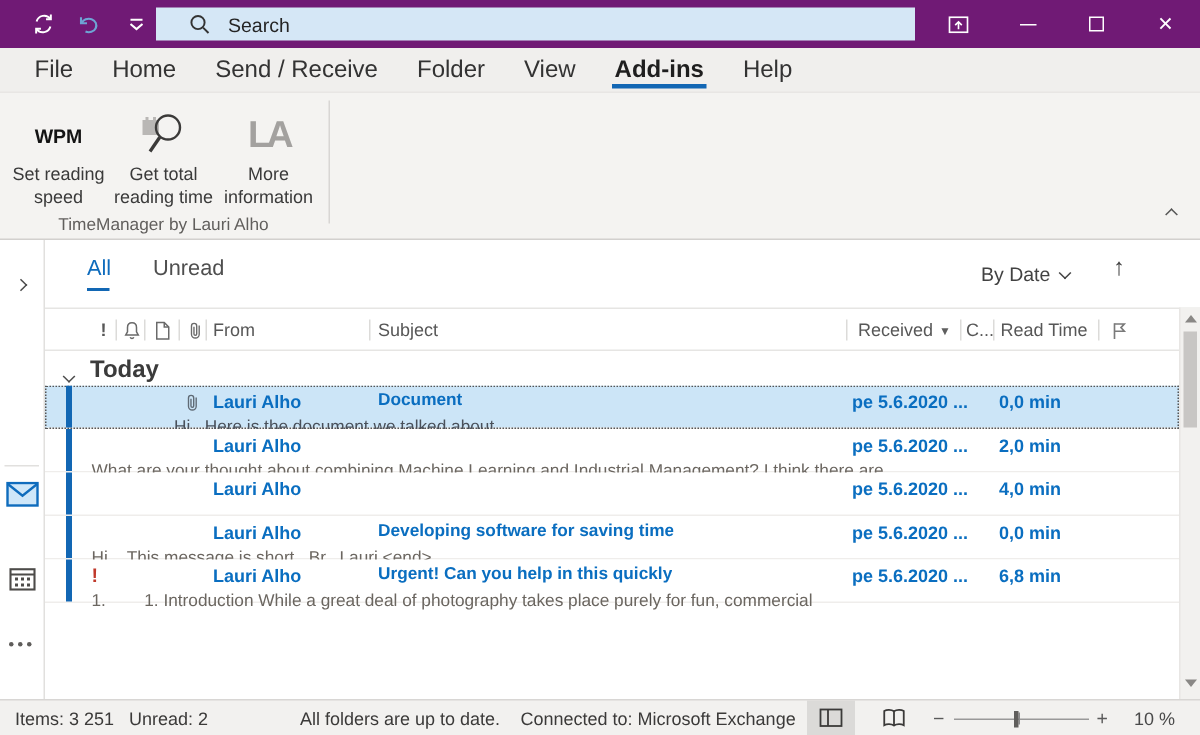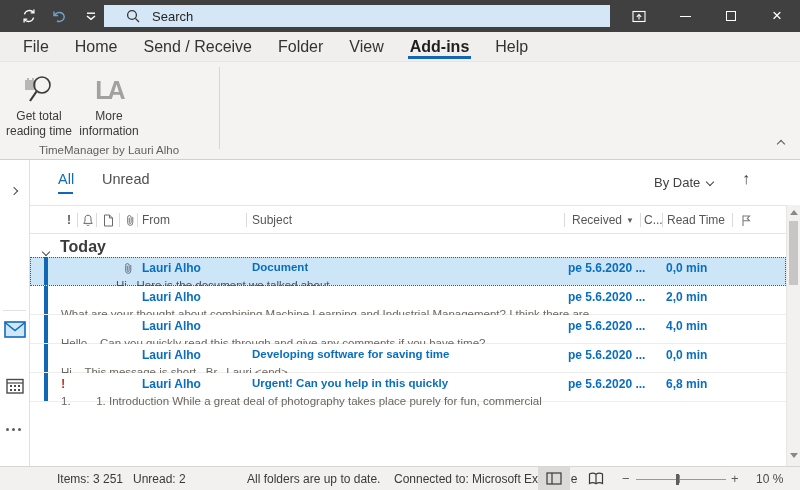--- a/index.html
+++ b/index.html
@@ -1,21 +1,21 @@
 <!DOCTYPE html>
 <html><head>
 <meta charset="utf-8">
 <style>
   * { margin:0; padding:0; box-sizing:border-box; }
   html,body { width:800px; height:490px; overflow:hidden; }
   body { font-family:"Liberation Sans", sans-serif; background:#fff; }
   .app { position:relative; width:800px; height:490px; background:#fff; overflow:hidden; }
 
   
-  .titlebar { position:absolute; top:0; left:0; right:0; height:32px; background:#404040; }
+  .titlebar { position:absolute; top:0; left:0; right:0; height:32px; background:#701a75; }
   .tb-icon { position:absolute; top:0; height:32px; width:30px; display:flex; align-items:center; justify-content:center; color:#fff; }
   .tb-sync { left:14px; } .tb-undo { left:44px; } .tb-qat { left:76px; }
   .searchbox { position:absolute; left:104px; top:5px; width:506px; height:22px; background:#d5e7f6; display:flex; align-items:center; padding-left:22px; gap:12px; }
   .searchbox .ph { font-size:13px; color:#252525; }
   .win-controls { position:absolute; right:0; top:0; display:flex; }
   .win-controls > div { width:46px; height:32px; display:flex; align-items:center; justify-content:center; color:#fff; }
   .wc-min span { display:block; width:11px; height:1px; background:#fff; }
   .wc-max span { display:block; width:10px; height:10px; border:1px solid #fff; }
   .wc-close { font-size:17px; font-weight:400; }
 
@@ -89,21 +89,21 @@
   .row-preview { position:absolute; left:31px; right:4px; top:22px; font-size:11.5px; color:#6b6660; white-space:pre; overflow:hidden; }
   .row.selected .row-preview { left:86px; color:#49505a; }
 
   .vscroll { position:absolute; top:45px; right:0; bottom:0; width:14px; background:#f2f1ef; border-left:1px solid #e8e6e4; }
   .vs-up { position:absolute; top:5px; left:3px; width:0; height:0; border-left:4px solid transparent; border-right:4px solid transparent; border-bottom:5px solid #8a8886; }
   .vs-down { position:absolute; bottom:8px; left:3px; width:0; height:0; border-left:4px solid transparent; border-right:4px solid transparent; border-top:5px solid #8a8886; }
   .vs-thumb { position:absolute; top:16px; left:2px; width:9px; height:64px; background:#c8c6c4; }
 
   
   .statusbar { position:absolute; bottom:0; left:0; right:0; height:24px; background:#f2f1ef; border-top:1px solid #d8d6d4; font-size:12px; color:#3b3a39; }
-  .sb-seg { position:absolute; top:5px;margin-left:47px; }
+  .sb-seg { position:absolute; top:5px; }
   .sb-items { left:10px; } .sb-unread { left:86px; } .sb-folders { left:200px; } .sb-connected { left:347px; }
   .sb-view-normal { position:absolute; left:538px; top:0; width:32px; height:23px; background:#dbdad8; display:flex; align-items:center; justify-content:center; }
   .sb-view-reading { position:absolute; left:580px; top:0; width:32px; height:23px; display:flex; align-items:center; justify-content:center; }
   .zoom-out { position:absolute; left:622px; top:4px; color:#5a5a5a; font-size:13px; }
   .zoom-track { position:absolute; left:636px; top:12px; width:90px; height:1px; background:#999; }
   .zoom-tick { position:absolute; left:679px; top:8px; width:1px; height:8px; background:#8a8a8a; }
   .zoom-thumb { position:absolute; left:676px; top:7px; width:3px; height:11px; background:#605e5c; }
   .zoom-in { position:absolute; left:731px; top:4px; color:#5a5a5a; font-size:13px; }
   .zoom-pct { position:absolute; left:756px; top:5px; color:#4a4a4a; }
 
@@ -167,20 +167,27 @@
       <div class="rtab">Home</div>
       <div class="rtab">Send / Receive</div>
       <div class="rtab">Folder</div>
       <div class="rtab">View</div>
       <div class="rtab active">Add-ins</div>
       <div class="rtab">Help</div>
     </div>
 
   <div class="ribbon">
     <div class="rb-buttons">
+      <div class="rb-btn">
+        <div class="rb-ic">
+            <span class="wpm-text">WPM</span>
+          </div>
+        <span class="rb-line">Set reading</span>
+        <span class="rb-line">speed</span>
+      </div>
       <div class="rb-btn">
         <div class="rb-ic">
           <span>
             <svg width="34" height="32" viewBox="0 0 34 32">
               <rect x="3" y="6" width="11" height="10" fill="#b9b7b5"></rect>
               <rect x="5" y="4" width="2" height="3" fill="#b9b7b5"></rect>
               <rect x="10" y="4" width="2" height="3" fill="#b9b7b5"></rect>
               <circle cx="20" cy="11" r="8" fill="none" stroke="#3b3a39" stroke-width="1.6"></circle>
               <path d="M14.5 17.5 L8 27" stroke="#3b3a39" stroke-width="2.2" fill="none"></path>
             </svg>
@@ -314,21 +321,20 @@
     <span class="row-received">pe 5.6.2020 ...</span>
     <span class="row-time">2,0 min</span>
     <span class="row-preview">What are your thought about combining Machine Learning and Industrial Management? I think there are</span>
   </div>
           <div class="row unread">
     <span class="unread-bar"></span>
 
     <span class="row-from">Lauri Alho</span>
     <span class="row-received">pe 5.6.2020 ...</span>
     <span class="row-time">4,0 min</span>
-    <span class="row-preview">Hello,   Can you quickly read this through and give any comments if you have time?</span>
   </div>
           <div class="row unread">
     <span class="unread-bar"></span>
 
     <span class="row-from">Lauri Alho</span>
     <span class="row-subject">Developing software for saving time</span>
     <span class="row-received">pe 5.6.2020 ...</span>
     <span class="row-time">0,0 min</span>
     <span class="row-preview">Hi,   This message is short.  Br,  Lauri &lt;end&gt;</span>
   </div>

